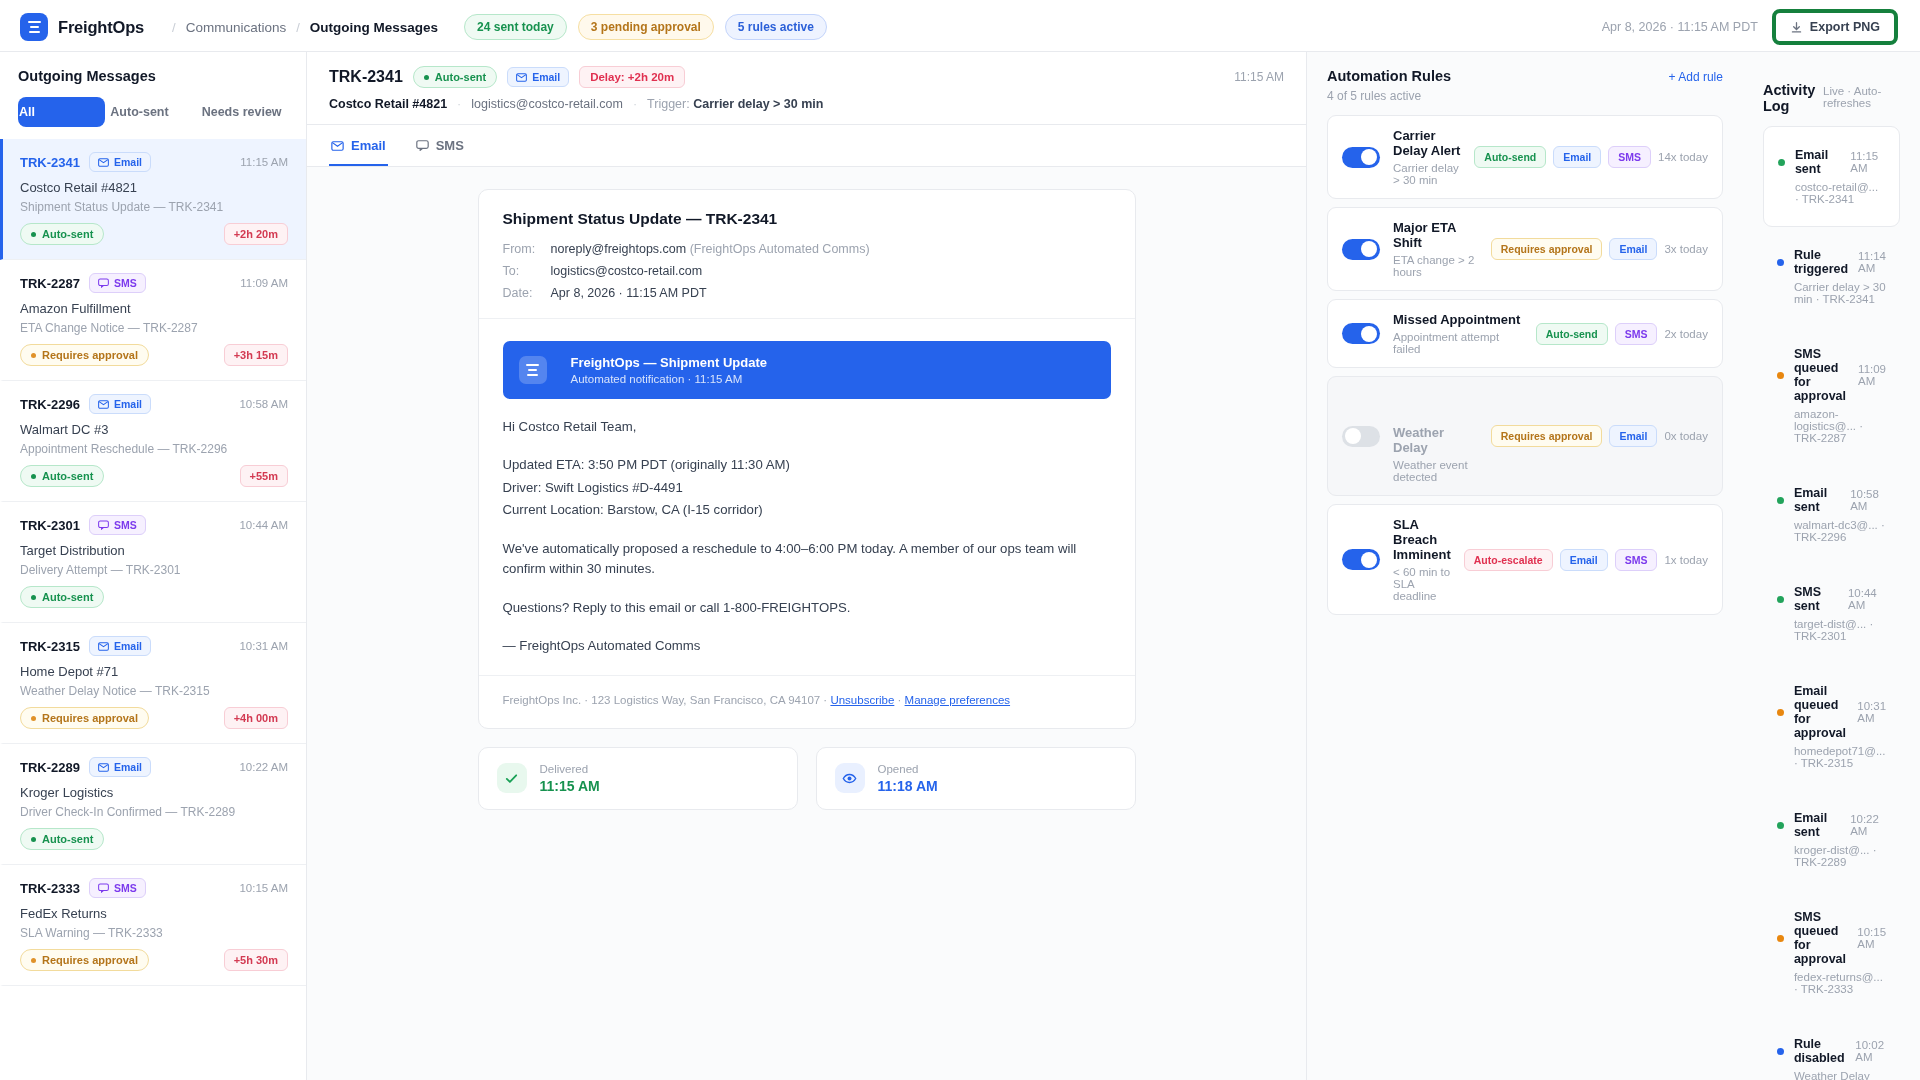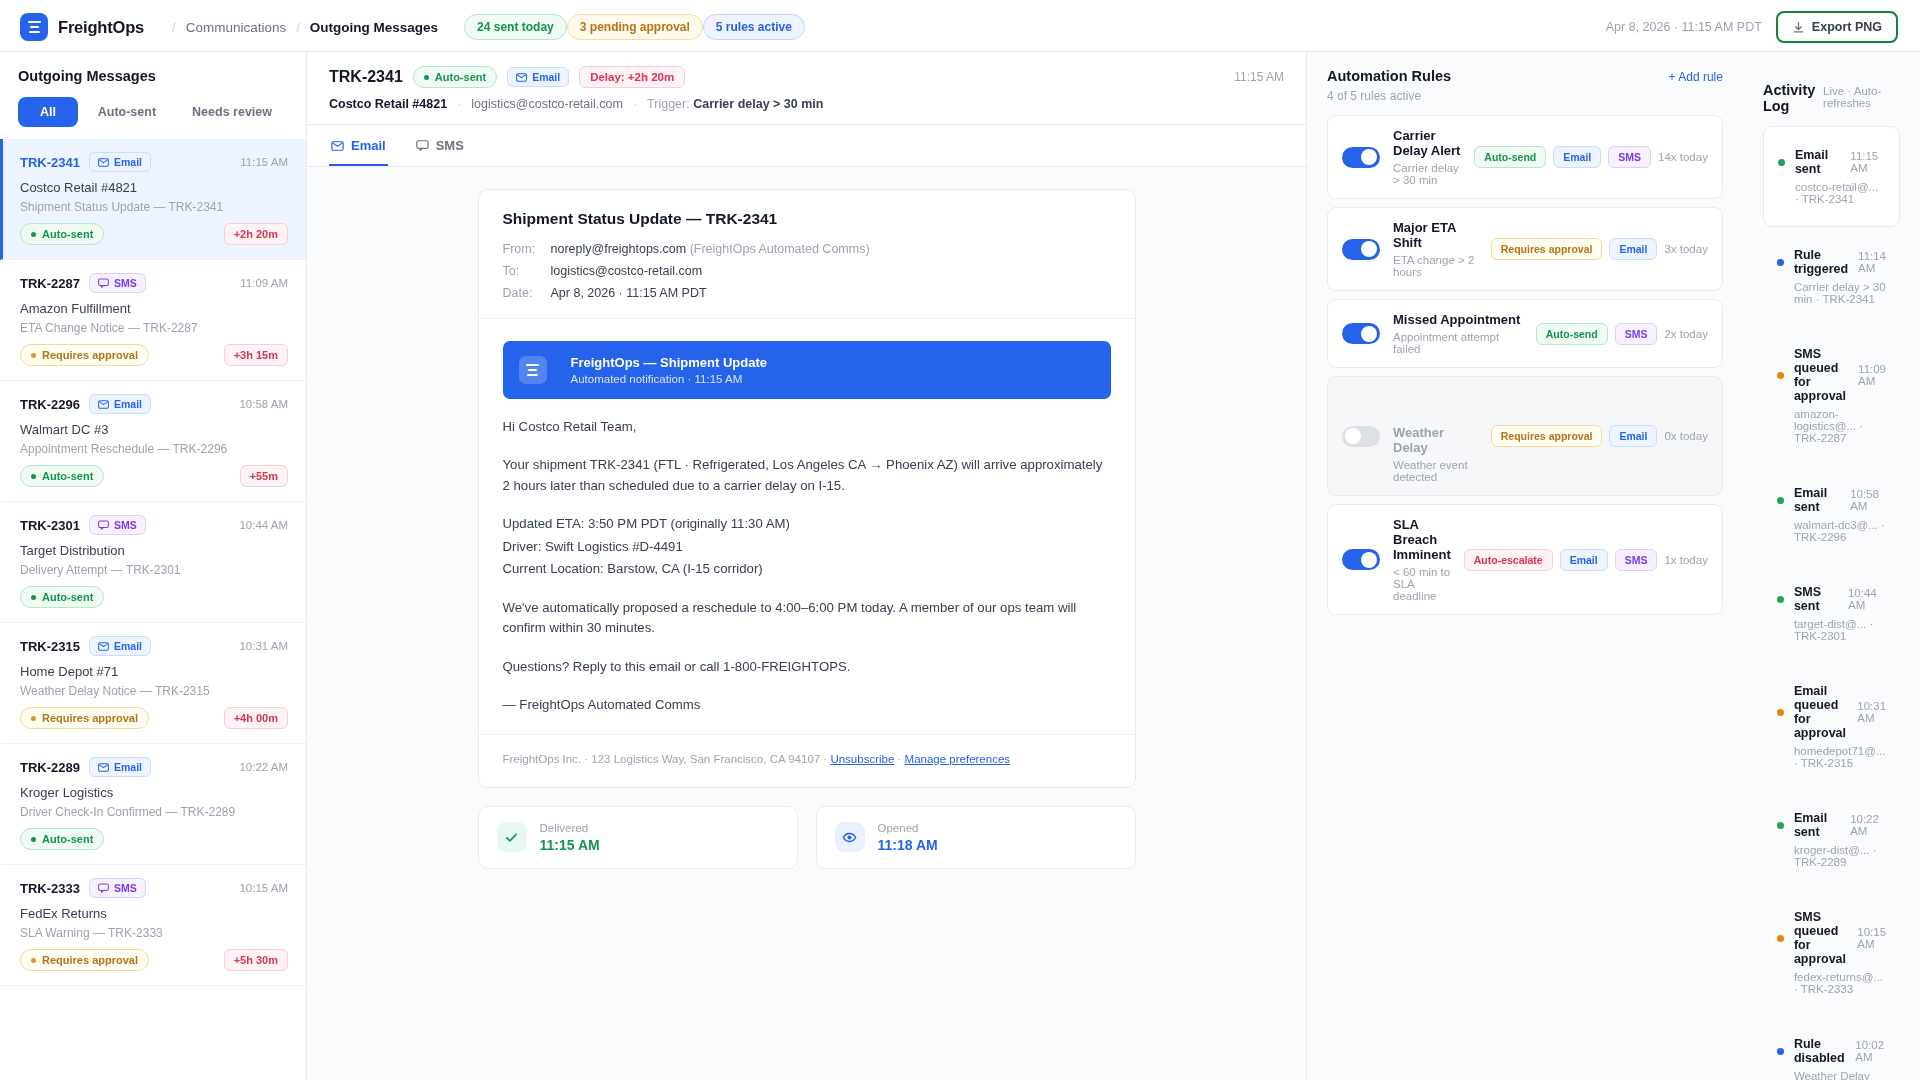--- a/index.html
+++ b/index.html
@@ -32,55 +32,55 @@
   .logo-mark i:nth-child(1) { width: 13px; }
   .logo-mark i:nth-child(2) { width: 9px; }
   .logo-mark i:nth-child(3) { width: 11px; }
   .brand-name { font-size: 16.5px; font-weight: 700; letter-spacing: -0.2px; color: #111827; }
 
   .crumbs { display: flex; align-items: center; gap: 10px; margin-left: 28px; }
   .crumb-sep { color: #c9ced6; font-size: 13px; }
   .crumb { font-size: 13.5px; color: #6b7280; }
   .crumb.current { color: #111827; font-weight: 700; }
 
-  .pills { display: flex; align-items: center; margin-left: 26px; }
+  .pills { display: flex; align-items: center; gap: 11px; margin-left: 26px; }
   .pill {
     font-size: 12px; font-weight: 600;
     padding: 5px 12px; border-radius: 999px;
     border: 1px solid transparent; white-space: nowrap;
   }
   .pill.green { background: #effaf3; border-color: #b6e7ca; color: #17924f; }
   .pill.amber { background: #fff9ec; border-color: #f6dfa2; color: #b4751a; }
   .pill.blue  { background: #eef3ff; border-color: #c3d4fb; color: #2a5fd8; }
 
   .topbar-right { margin-left: auto; display: flex; align-items: center; gap: 14px; }
   .stamp { font-size: 12.5px; color: #9ca3af; }
   .export-btn {
     display: flex; align-items: center; gap: 7px;
     font-size: 12.5px; font-weight: 600; color: #374151;
-    border: 2px solid #15803d; border-radius: 8px;
+    border: 4px solid #15803d; border-radius: 8px;
     padding: 7px 14px; background: #fff; cursor: pointer;
   }
 
   
   .body { flex: 1; display: flex; min-height: 0; }
 
   
   .left {
     width: 307px; min-width: 307px;
     border-right: 1px solid #e8eaee;
     background: #fff; display: flex; flex-direction: column;
     overflow: hidden;
   }
   .left-head { padding: 16px 18px 0 18px; }
   .left-title { font-size: 14.5px; font-weight: 700; color: #111827; }
   .tabs-seg { display: flex; gap: 4px; margin-top: 13px; }
   .seg {
-    flex: 1; text-align: center; font-size: 12.5px; font-weight: 600;
-    padding: 8px 16px; border-radius: 8px; color: #6b7280; cursor: pointer;
+    flex: 1; text-align: left; font-size: 12.5px; font-weight: 600;
+    padding: 8px 1px; border-radius: 8px; color: #6b7280; cursor: pointer;
     white-space: nowrap;
   }
   .seg.active { background: #2563eb; color: #fff; }
 
   .msg-list { margin-top: 12px; flex: 1; overflow: hidden; }
   .msg {
     padding: 13px 18px 14px 17px;
     border-bottom: 1px solid #eef0f3;
     border-left: 3px solid transparent;
     position: relative; cursor: pointer;
@@ -505,21 +505,20 @@
                   <i></i>
                   <i></i>
                   <i></i>
                 </div>
               <div>
                 <div class="banner-t">FreightOps — Shipment Update</div>
                 <div class="banner-s">Automated notification · 11:15 AM</div>
               </div>
             </div>
             <div class="para">Hi Costco Retail Team,</div>
-            <div class="para">Your shipment TRK-2341 (FTL · Refrigerated, Los Angeles CA → Phoenix AZ) will arrive approximately 2 hours later than scheduled due to a carrier delay on I-15.</div>
             <div class="para lines">
               <div>Updated ETA: 3:50 PM PDT (originally 11:30 AM)</div>
               <div>Driver: Swift Logistics #D-4491</div>
               <div>Current Location: Barstow, CA (I-15 corridor)</div>
             </div>
             <div class="para">We've automatically proposed a reschedule to 4:00–6:00 PM today. A member of our ops team will confirm within 30 minutes.</div>
             <div class="para">Questions? Reply to this email or call 1-800-FREIGHTOPS.</div>
             <div class="para">— FreightOps Automated Comms</div>
           </div>
           <div class="ec-foot">

